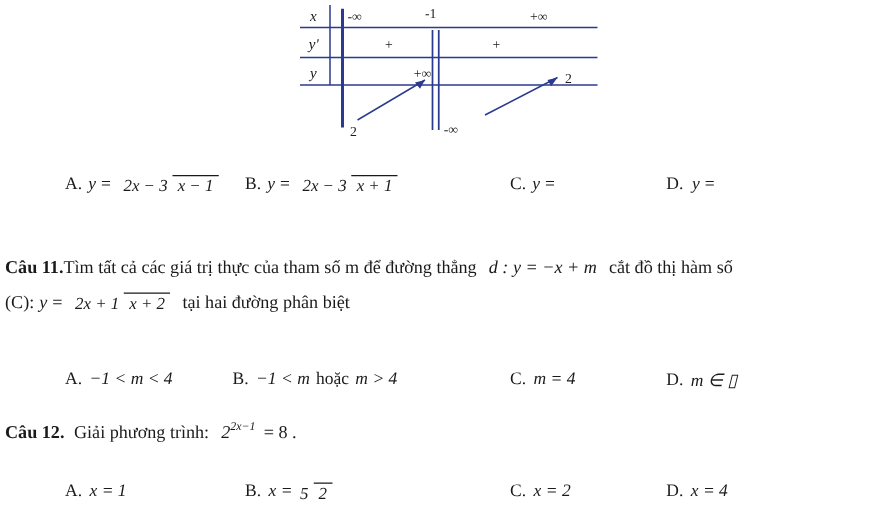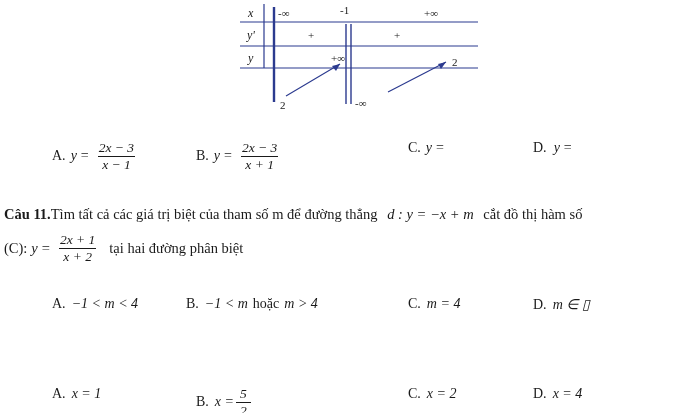--- a/index.html
+++ b/index.html
@@ -17,21 +17,21 @@
   .vartable{position:absolute;left:228px;top:4px;width:260px;height:110px;}
   .vartable svg{display:block;}
   .vt-text{font-family:"Liberation Serif",serif;font-size:11px;fill:#1a1a1a;}
   .vt-text-i{font-family:"Liberation Serif",serif;font-size:12px;font-style:italic;fill:#1a1a1a;}
 
   
   .ansrow{position:absolute;width:700px;display:flex;}
   .ans{display:flex;align-items:center;white-space:nowrap;}
   .ans .lab{font-family:"Liberation Serif",serif;font-size:14px;}
   .ital{font-style:italic;}
-  .frac{display:inline-flex;flex-direction:column;align-items:center;vertical-align:middle;margin:0 2px;}
+  .frac{display:inline-flex;flex-direction:row;align-items:center;vertical-align:middle;margin:0 2px;}
   .frac .num{padding:0 4px;font-size:13.5px;line-height:1.15;}
   .frac .den{padding:0 4px;font-size:13.5px;line-height:1.15;border-top:1px solid #1a1a1a;text-align:right;}
 
   
   .qpara{position:absolute;font-size:14.5px;line-height:1.45;}
   .bold{font-weight:bold;}
 
   .sup{font-size:9.5px;vertical-align:super;}
 </style>
 </head>
@@ -104,21 +104,21 @@
     </div>
 
     <div class="ans" style="position:absolute;left:533px;">
       <span class="lab">D.</span>
       <span class="lab ital" style="margin-left:7px;">y</span>
       <span class="lab" style="margin:0 4px;">=</span>
     </div>
   </div>
 
   <div class="qpara" style="left:4px;top:204px;width:692px;">
-    <span class="bold">Câu 11.</span><span>Tìm tất cả các giá trị biệt của tham số m để đường thẳng</span>
+    <span class="bold">Câu 11.</span><span>Tìm tất cả các giá trị thực của tham số m để đường thẳng</span>
     <span class="ital" style="margin:0 6px;">d : y = −x + m</span>
     <span>cắt đồ thị hàm số</span>
   </div>
 
   <div class="qpara" style="left:4px;top:232px;width:692px;display:flex;align-items:center;">
     <span>(C):</span>
     <span class="ital" style="margin-left:4px;">y</span>
     <span style="margin:0 4px;">=</span>
     <span class="frac">
       <span class="num ital">2x + 1</span>
@@ -141,20 +141,26 @@
     <div class="ans" style="position:absolute;left:408px;">
       <span class="lab">C.</span>
       <span class="lab ital" style="margin-left:6px;">m = 4</span>
     </div>
     <div class="ans" style="position:absolute;left:533px;">
       <span class="lab">D.</span>
       <span class="lab ital" style="margin-left:6px;">m ∈ ▯</span>
     </div>
   </div>
 
+  <div class="qpara" style="left:4px;top:336px;width:692px;">
+    <span class="bold">Câu 12.</span>
+    <span style="margin-left:4px;">Giải phương trình:</span>
+    <span class="ital" style="margin-left:6px;">2</span><span class="sup ital">2x−1</span>
+    <span style="margin-left:3px;">= 8 .</span>
+  </div>
 
   <div class="ansrow" style="top:386px;left:0;">
     <div class="ans" style="position:absolute;left:52px;">
       <span class="lab">A.</span>
       <span class="lab ital" style="margin-left:6px;text-align:center;">x = 1</span>
     </div>
     <div class="ans" style="position:absolute;left:196px;">
       <span class="lab">B.</span>
       <span class="lab ital" style="margin-left:6px;">x =</span>
       <span class="frac">

